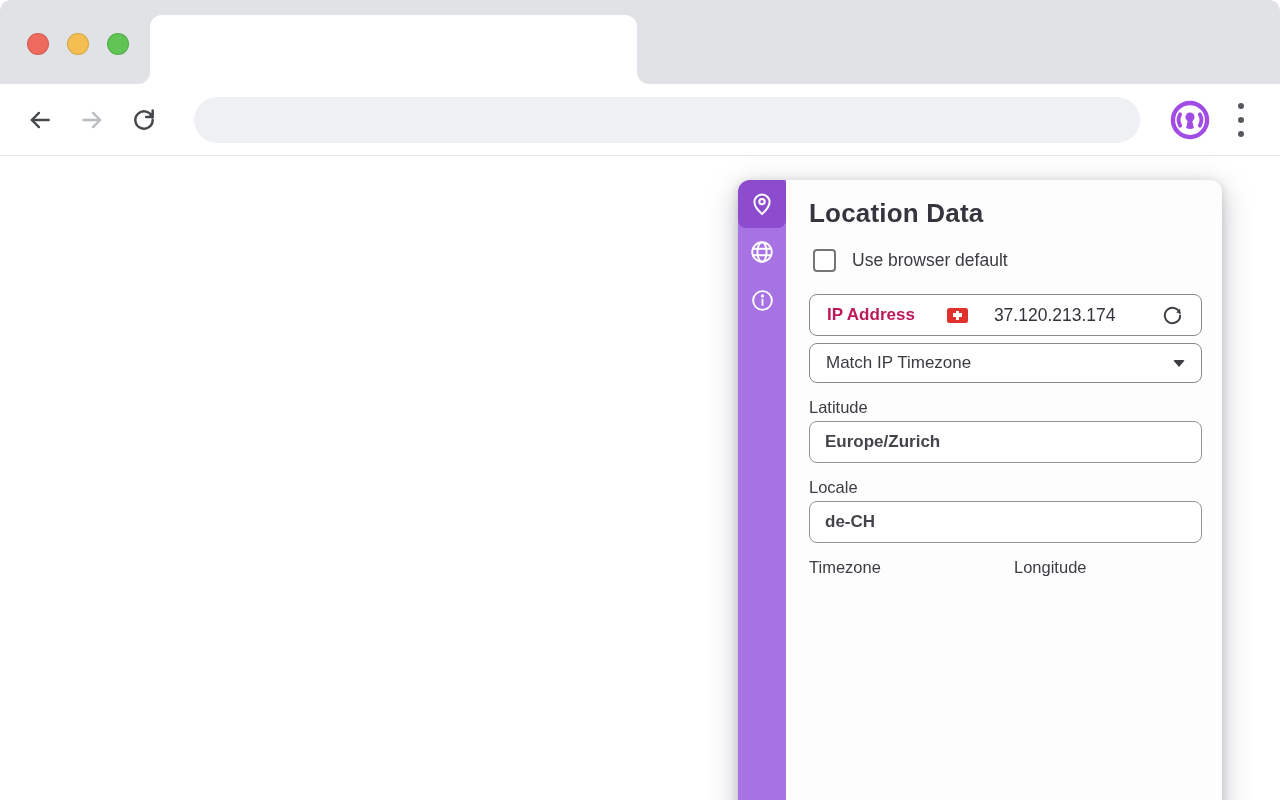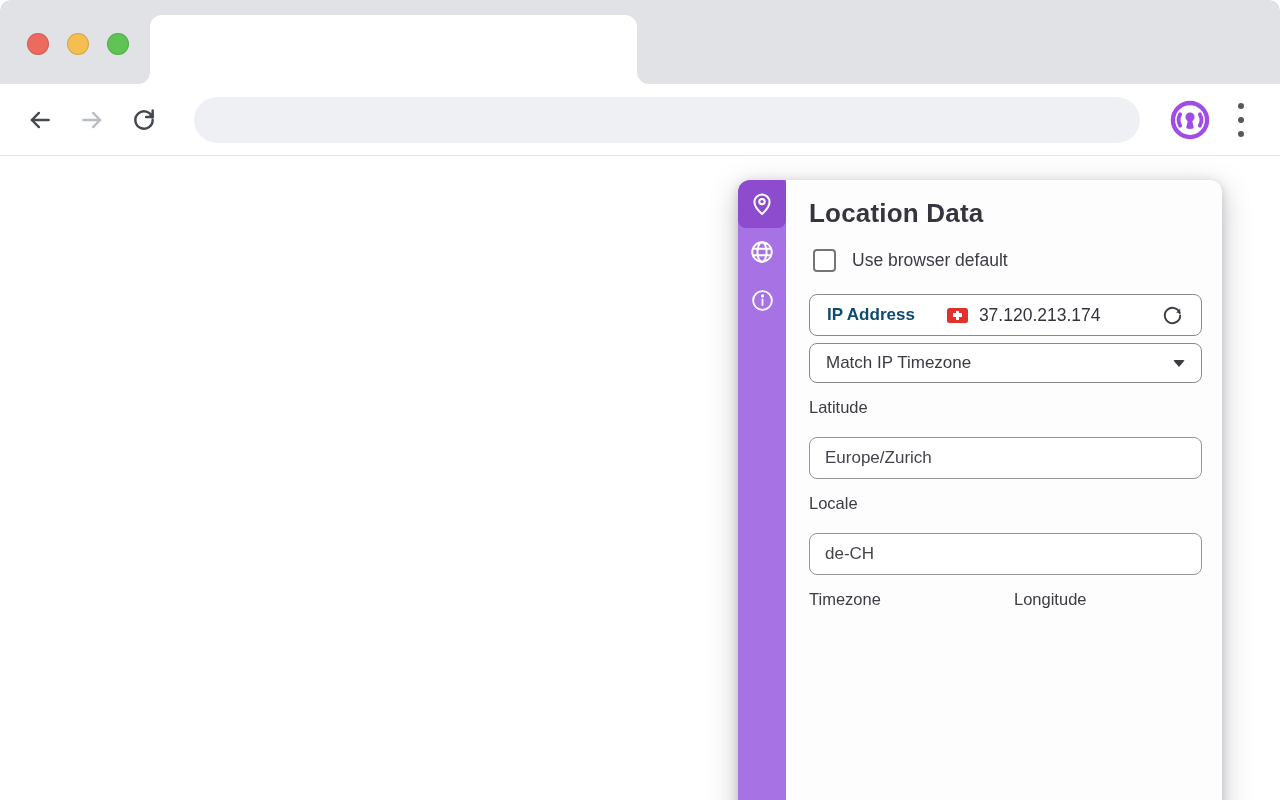--- a/index.html
+++ b/index.html
@@ -37,33 +37,33 @@
   .side-item.active { border-radius:12px 4px 8px 8px; }
   .content { flex:1; padding:18px 20px 0 23px; }
 
   .title { font-size:26px; font-weight:700; color:#35353f; letter-spacing:0.2px; }
 
   .check-row { margin-top:20px; display:flex; align-items:center; }
   .checkbox { width:23px; height:23px; border:2px solid #757575; border-radius:4px; background:#fff; margin-left:4px; cursor:pointer; }
   .check-label { margin-left:16px; font-size:17.5px; color:#3b3b42; }
 
   .ip-box { margin-top:22px; height:42px; border:1.5px solid #898989; border-radius:8px; display:flex; align-items:center; padding:0 15px 0 17px; background:#fff; }
-  .ip-label { font-size:17px; font-weight:700; color:#0c4a6e; }
+  .ip-label { font-size:17px; font-weight:700; color:#be185d; }
   .flag { width:21px; height:15px; background:#e0312d; border-radius:2.5px; position:relative; margin-left:32px; flex:0 0 21px; }
   .flag::before { content:""; position:absolute; left:9px; top:3px; width:3.4px; height:9px; background:#fff; }
   .flag::after  { content:""; position:absolute; left:6.2px; top:5.8px; width:9px; height:3.4px; background:#fff; }
-  .ip-value { font-size:17.5px; color:#33333c; margin-left:11px; }
+  .ip-value { font-size:17.5px; color:#33333c; margin-left:26px; }
   .ip-refresh { margin-left:auto; width:28px; height:28px; display:flex; align-items:center; justify-content:center; cursor:pointer; }
 
   .field-label { margin-top:15px; font-size:16.5px; color:#3c3c44; }
   .select { margin-top:7px; height:40px; border:1.5px solid #898989; border-radius:8px; background:#fff; display:flex; align-items:center; padding:0 16px; cursor:pointer; }
   .select-value { font-size:17px; color:#3b3b42; }
   .caret { margin-left:auto; width:0; height:0; border-left:6.5px solid transparent; border-right:6.5px solid transparent; border-top:7.5px solid #3c3c42; border-radius:2px; }
 
-  .text-input { display:block; width:100%; margin-top:20px; height:42px; border:1.5px solid #949494; border-radius:8px; background:#fff; padding:0 15px; font-size:17px; color:#44454c; font-family:"Liberation Sans", sans-serif; outline:none; }
+  .text-input { display:block; width:100%; margin-top:4px; height:42px; border:1.5px solid #949494; border-radius:8px; background:#fff; padding:0 15px; font-size:17px; color:#44454c; font-family:"Liberation Sans", sans-serif; outline:none;font-weight:bold; }
 
   .latlon { display:flex; gap:17px; }
   .latlon .col { width:188px; }
 </style>
 </head>
 <body>
 
 <div class="window">
 
   <div class="tabbar">

